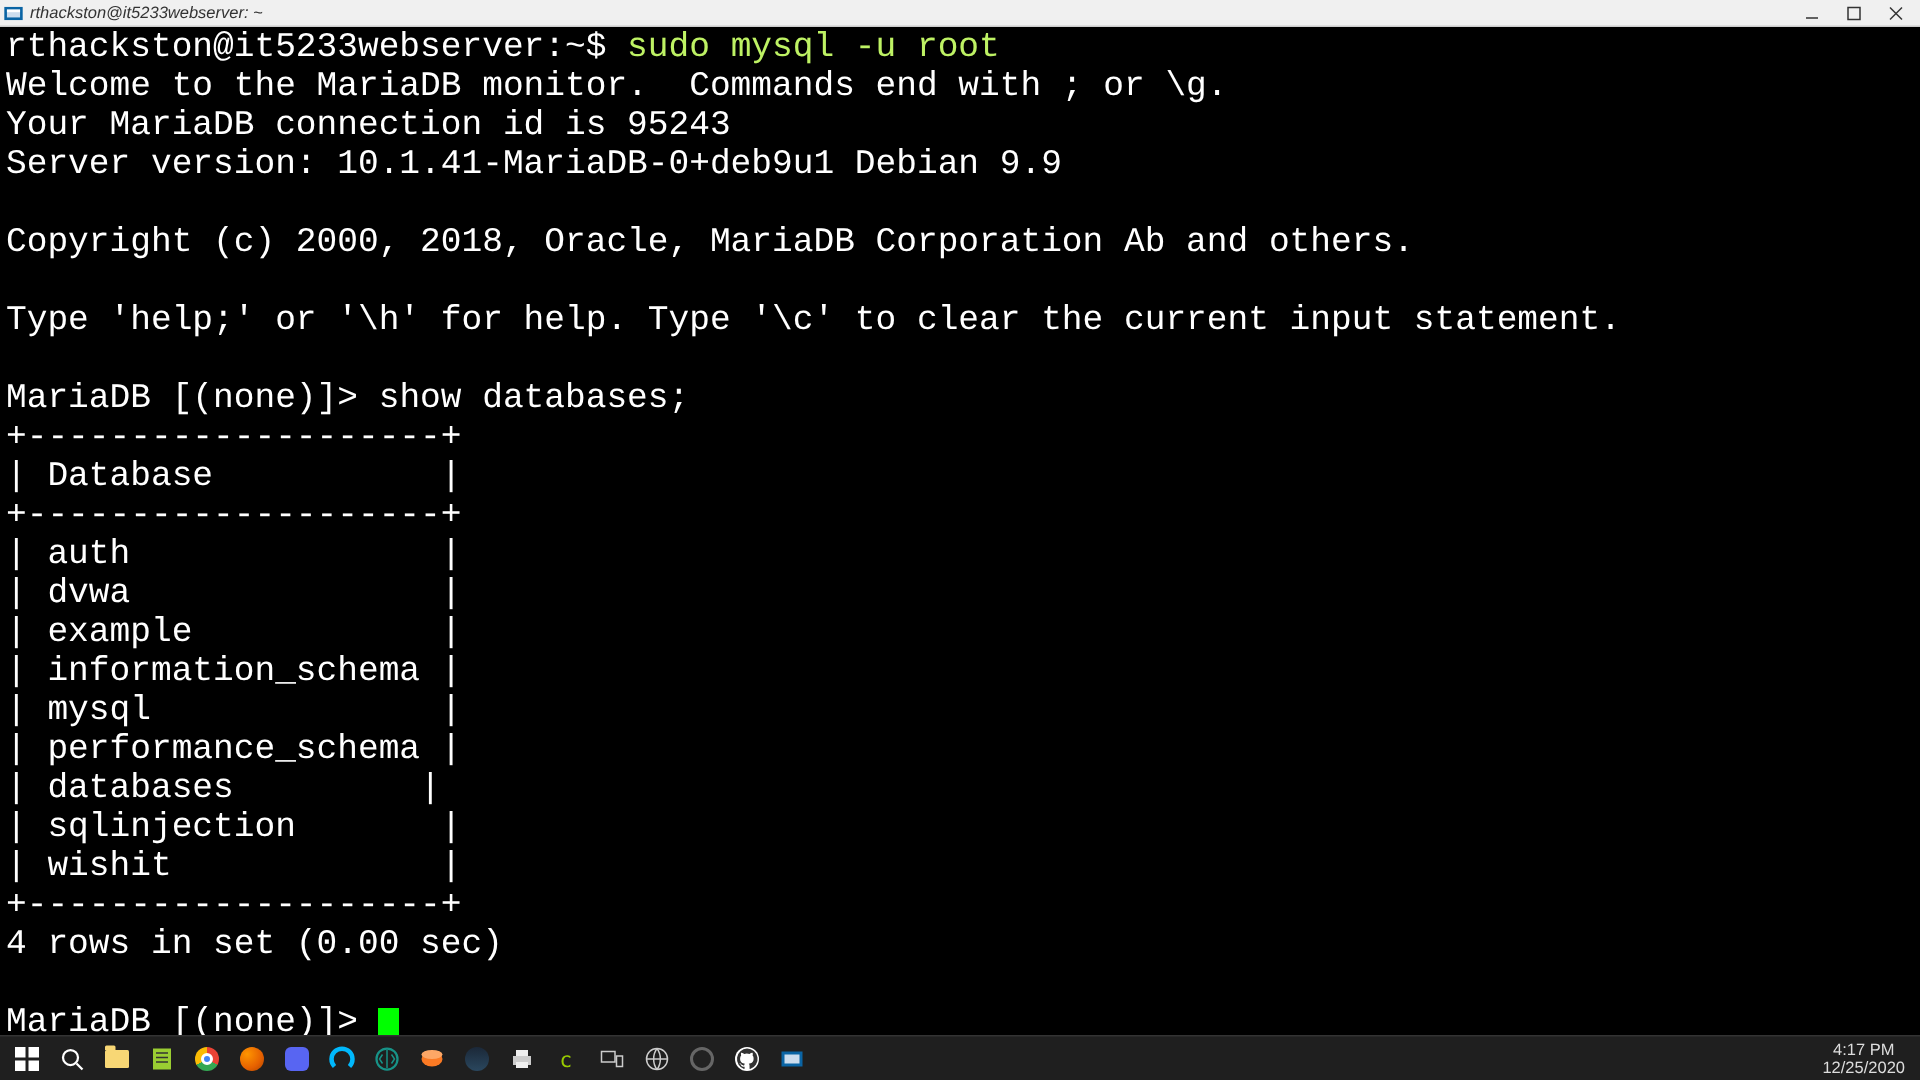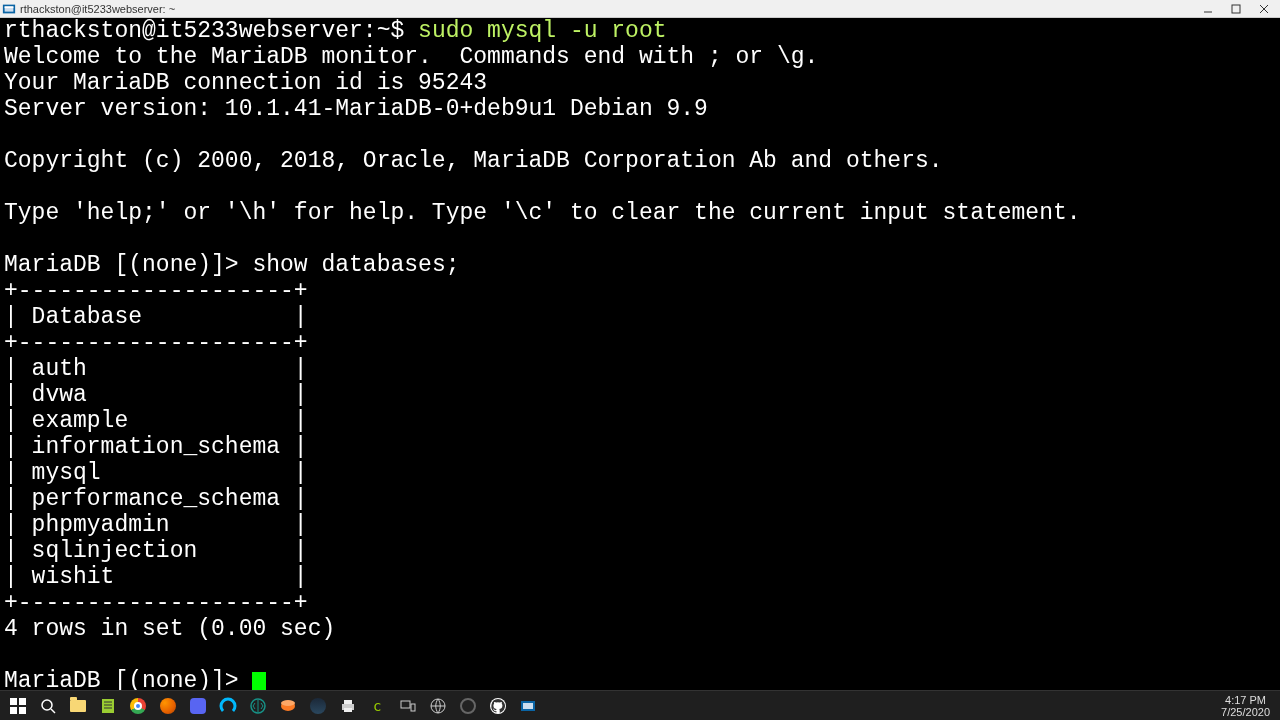--- a/index.html
+++ b/index.html
@@ -14,21 +14,21 @@
     align-items: center;
     padding: 0 2px;
     border-bottom: 1px solid #ccc;
     font-size: 11px;
     color: #333;
   }
   .titlebar .app-icon {
     width: 14px; height: 14px; margin-right: 4px;
     display:inline-block;
   }
-  .titlebar .title { flex: 0 0 auto; }
+  .titlebar .title { flex: 0 0 auto; font-style: italic; }
   .titlebar .spacer { flex: 1 1 auto; }
   .titlebar .win-btn {
     width: 28px; height: 18px;
     display: flex; align-items: center; justify-content: center;
     font-size: 10px; color: #333;
   }
 
   
   .terminal {
     flex: 1 1 auto;
@@ -127,21 +127,21 @@
 <span>MariaDB [(none)]&gt; </span><span>show databases;</span>
 <span>+--------------------+</span>
 <span>| Database           |</span>
 <span>+--------------------+</span>
 <span>| auth               |</span>
 <span>| dvwa               |</span>
 <span>| example            |</span>
 <span>| information_schema |</span>
 <span>| mysql              |</span>
 <span>| performance_schema |</span>
-<span>| phpmyadmin         |</span>
+<span>| databases         |</span>
 <span>| sqlinjection       |</span>
 <span>| wishit             |</span>
 <span>+--------------------+</span>
 <span>4 rows in set (0.00 sec)</span>
 
 <span>MariaDB [(none)]&gt; </span><span class="cursor-block"></span></div>
 
 <div class="taskbar">
   <div class="tb-icon">
     <svg viewBox="0 0 18 18">
@@ -232,15 +232,15 @@
   </div>
   <div class="tb-icon">
     <svg viewBox="0 0 18 18">
         <rect x="2" y="4" width="14" height="10" fill="#0a64a4"></rect>
         <rect x="4" y="6" width="10" height="6" fill="#cde"></rect>
       </svg>
   </div>
   <div class="tb-spacer"></div>
   <div class="clock">
     <div>4:17 PM</div>
-    <div>7/25/2020</div>
+    <div>12/25/2020</div>
   </div>
 </div>
 
 </body></html>

